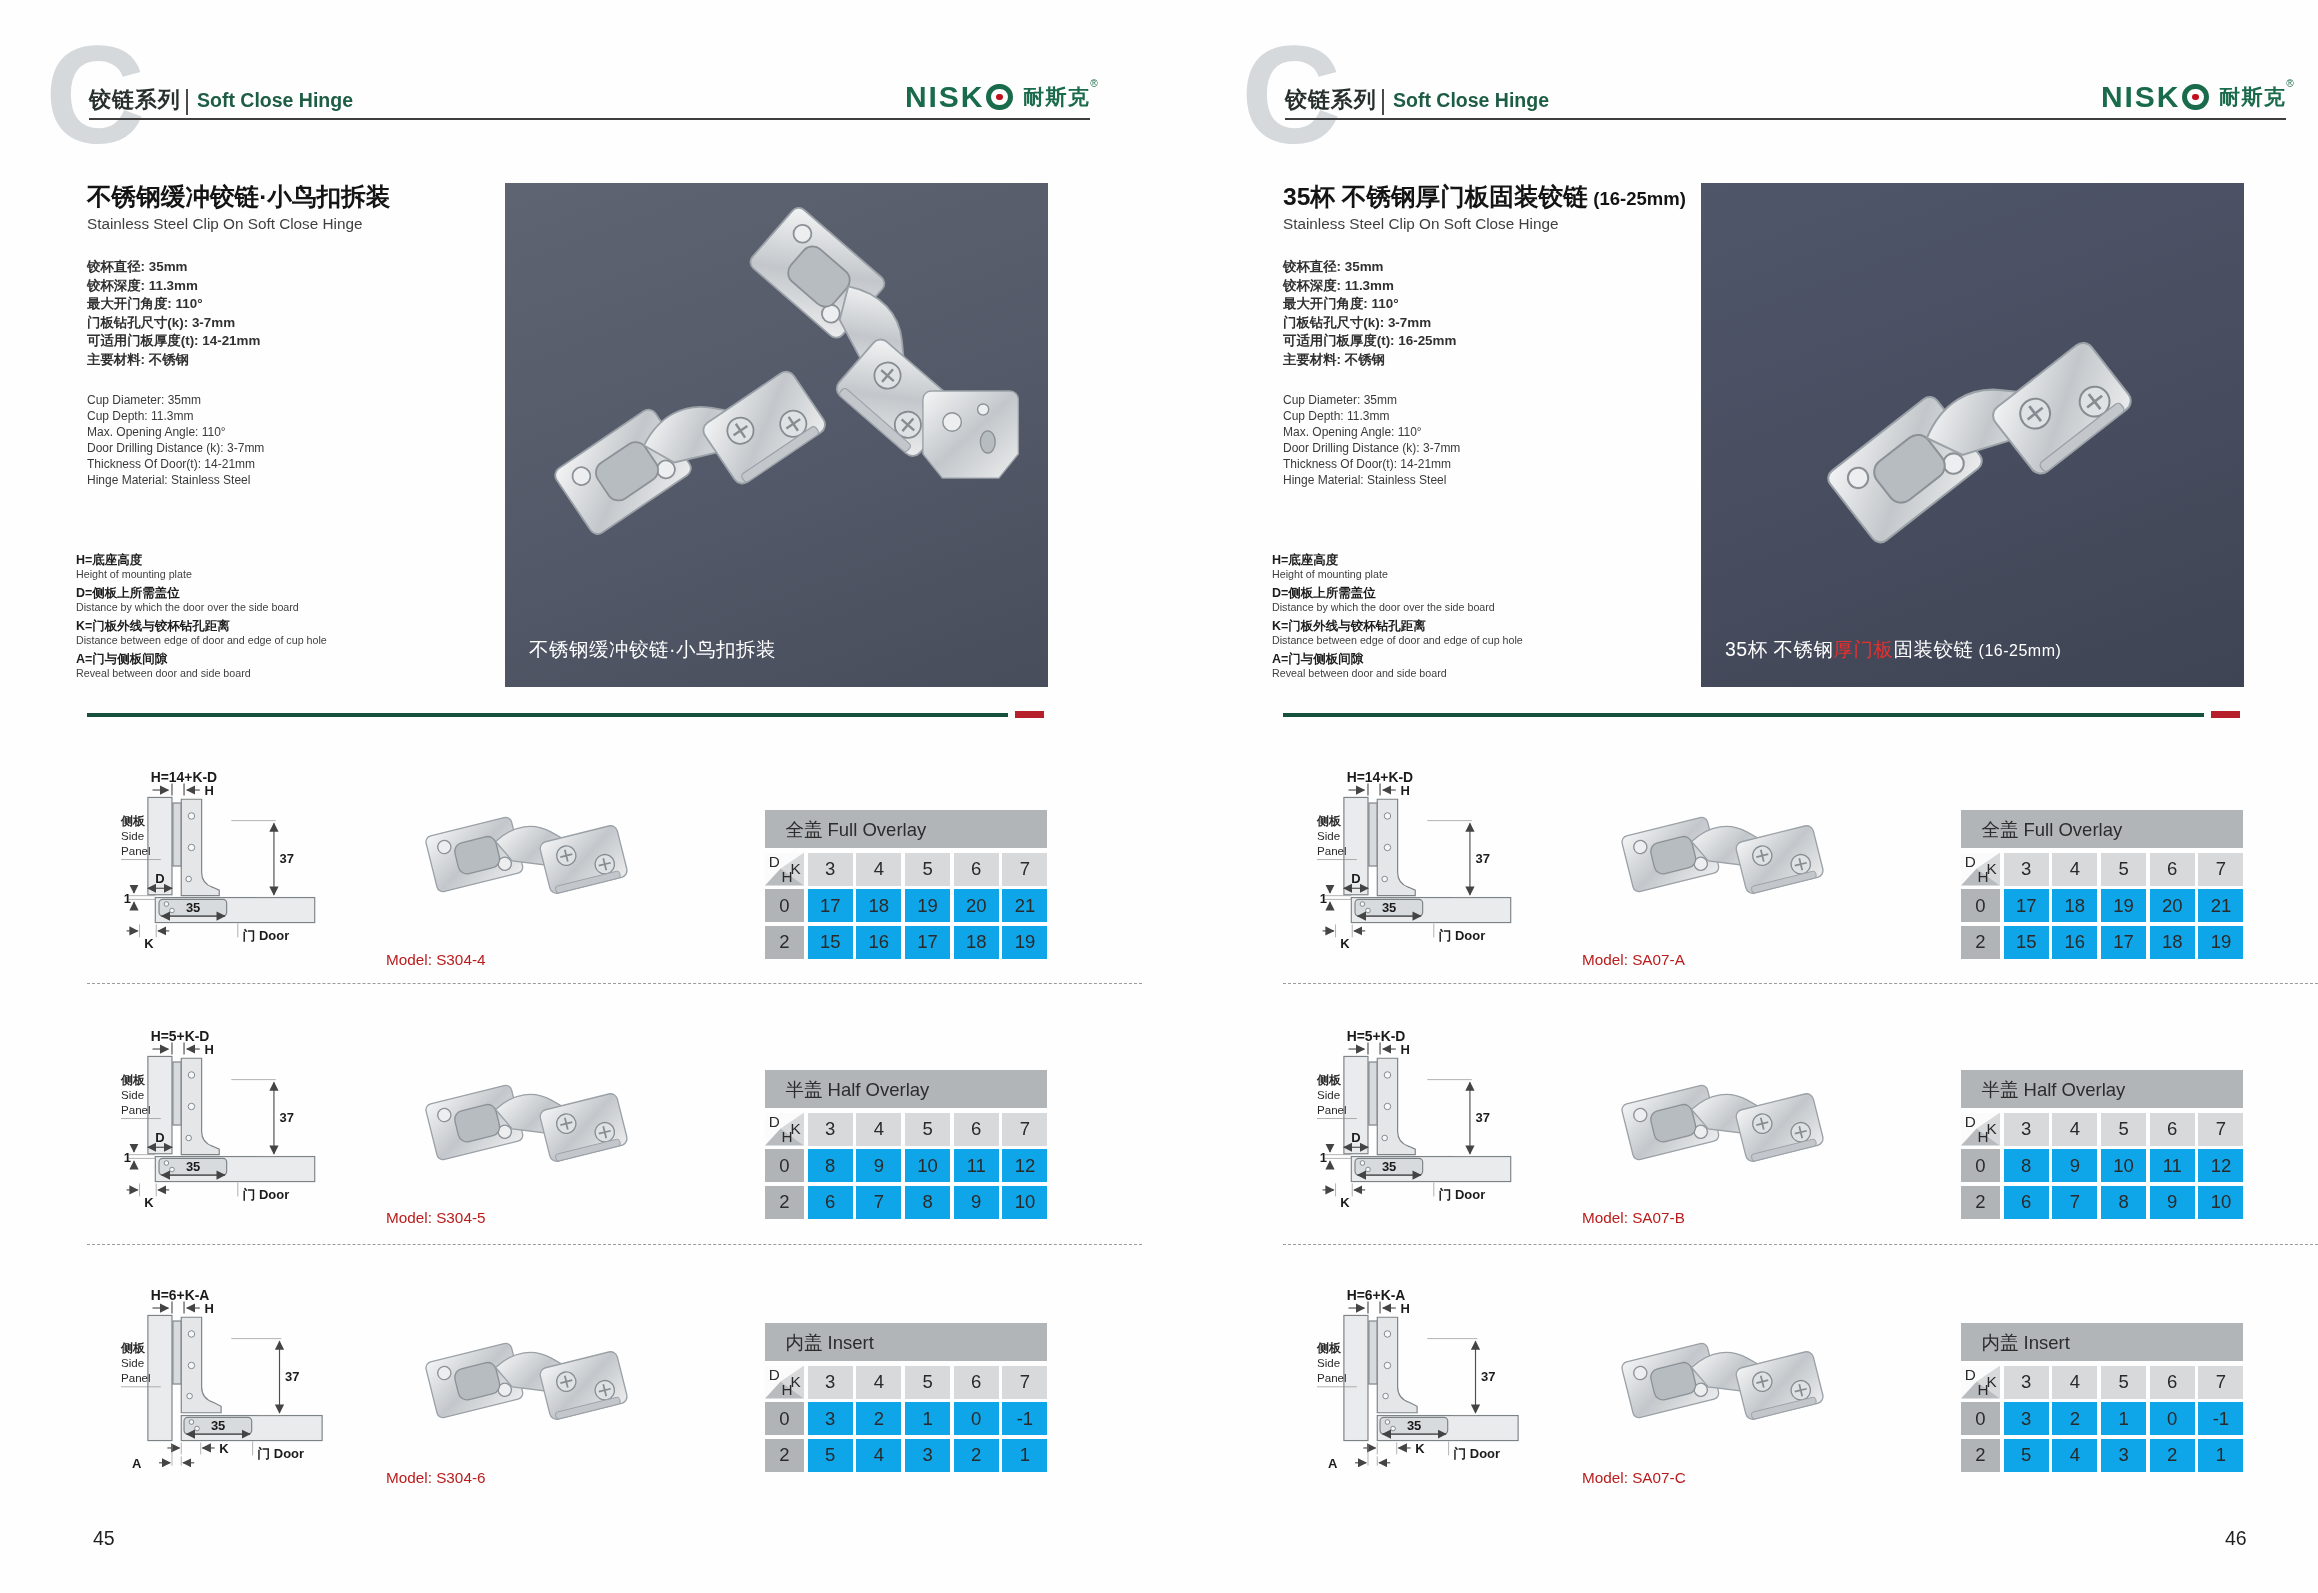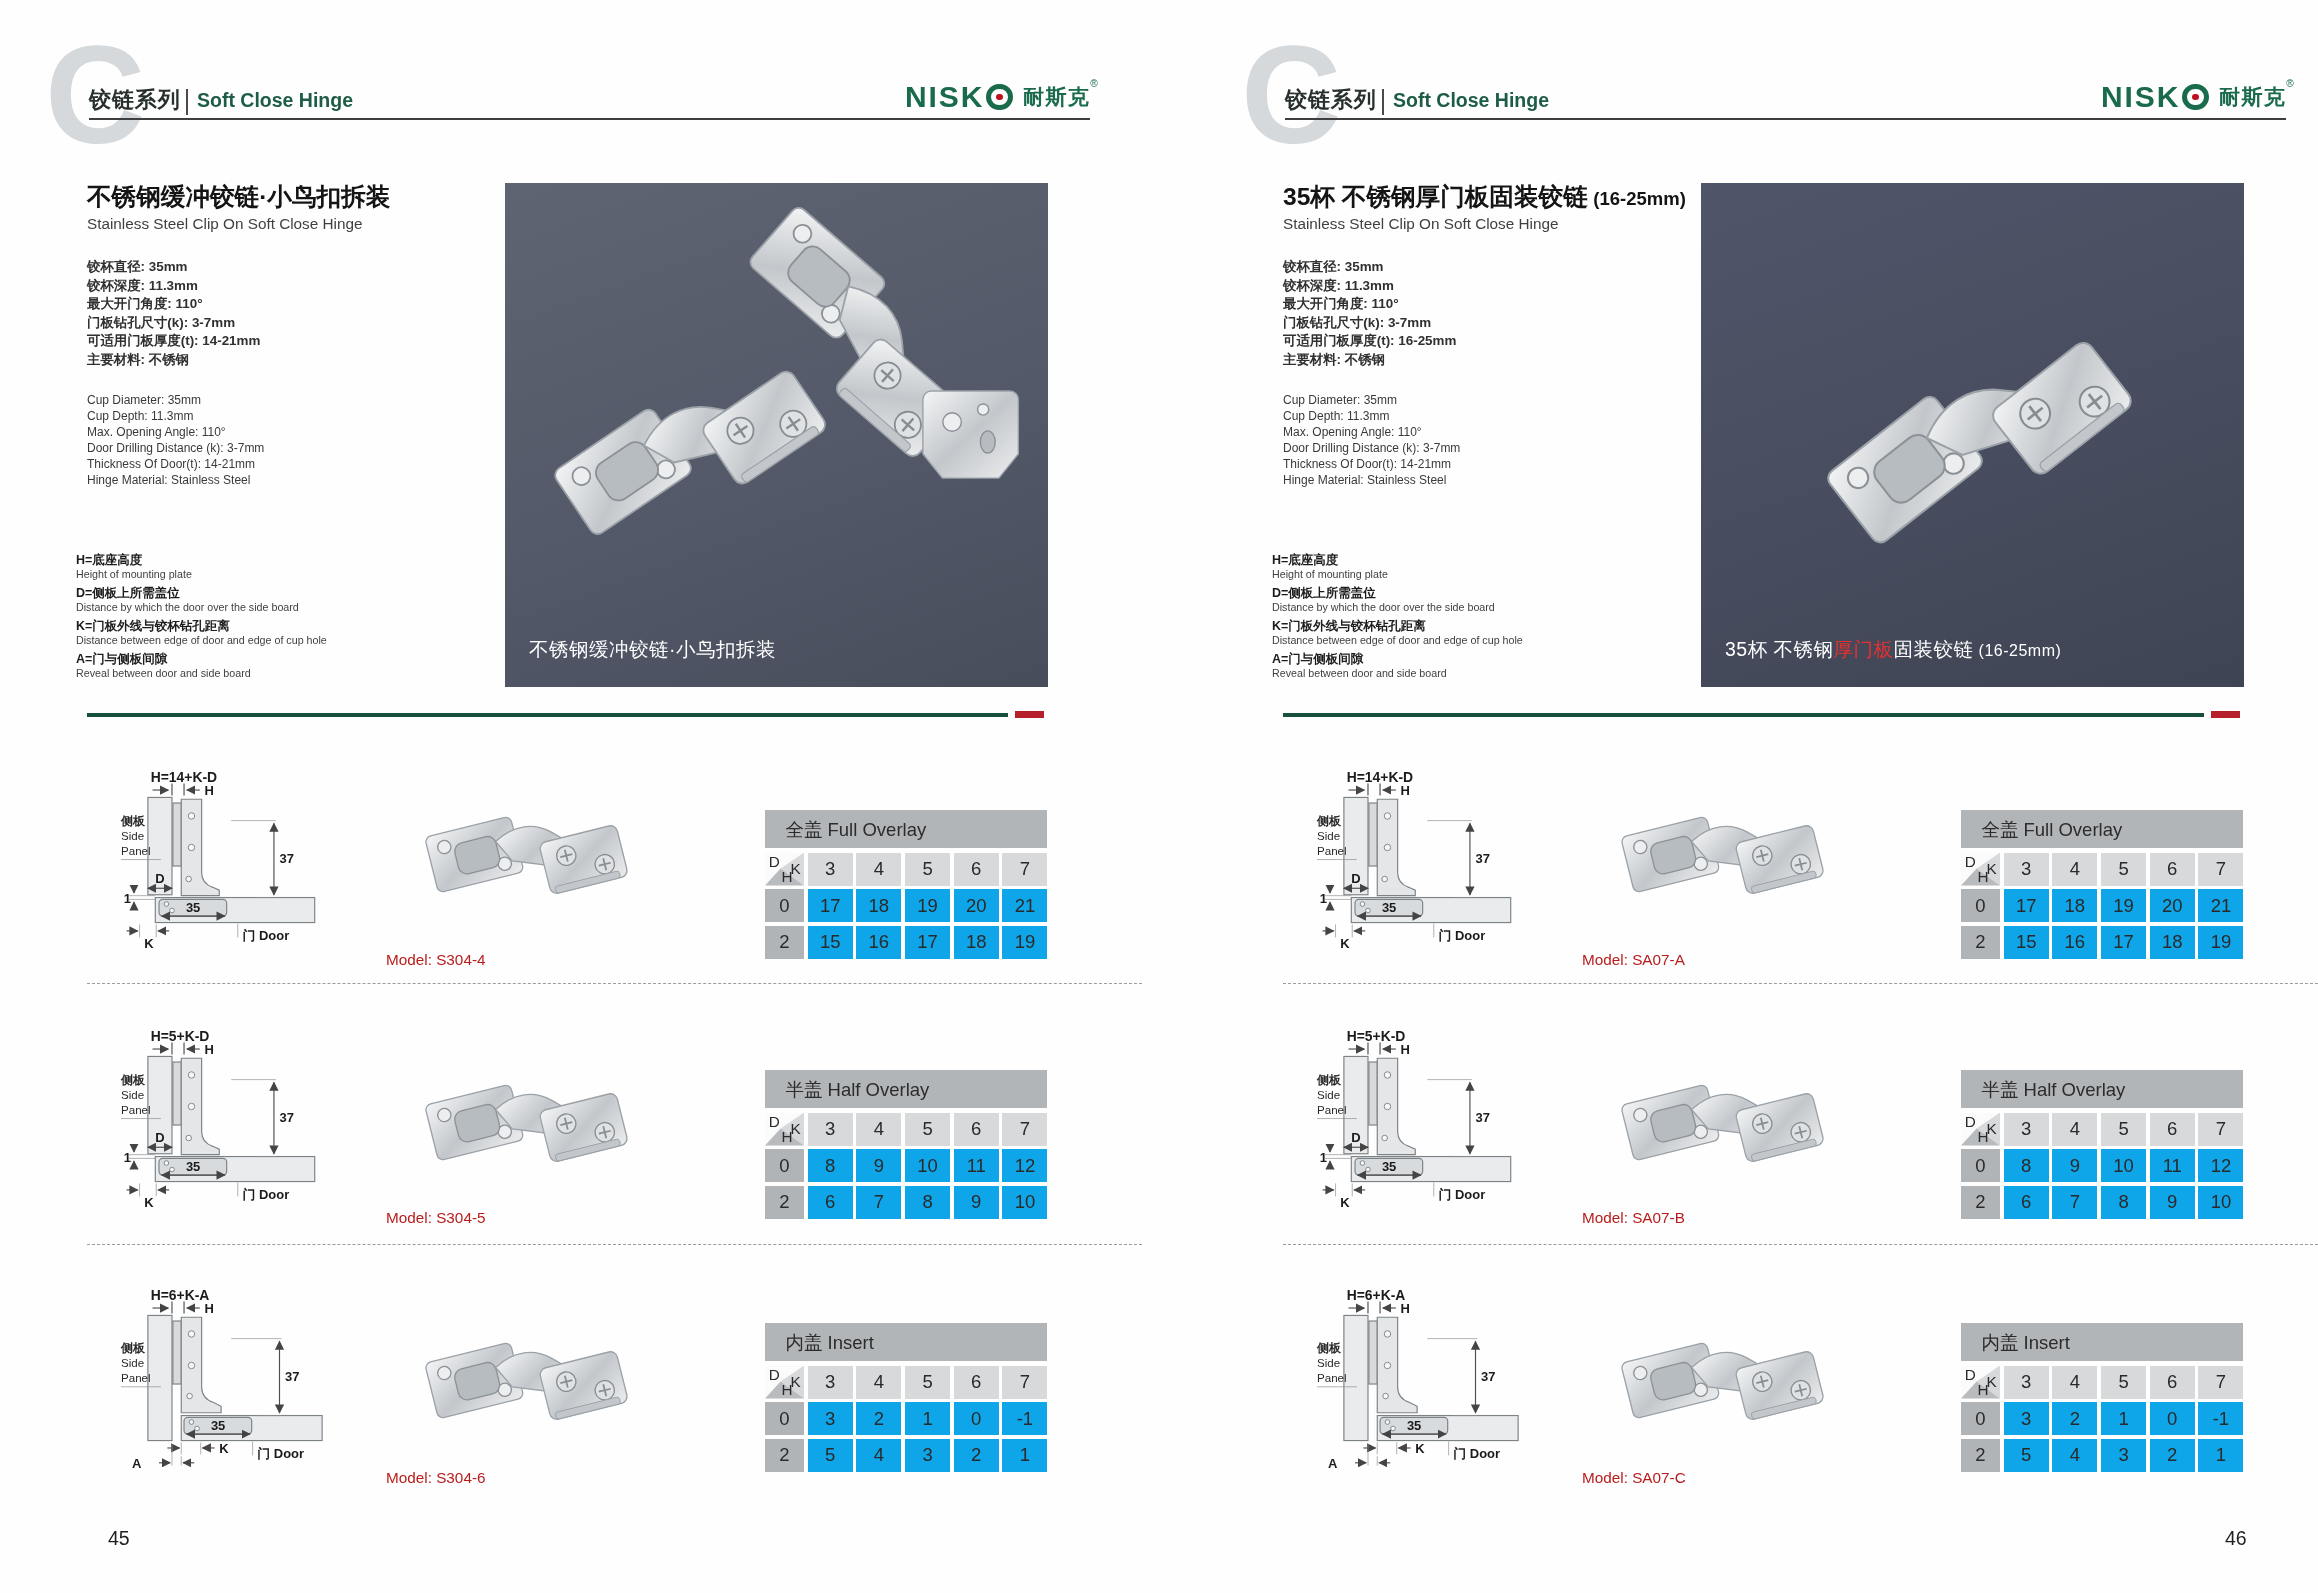--- a/index.html
+++ b/index.html
@@ -408,21 +408,21 @@
         <div class="cell rowh">2</div>
         <div class="cell data">5</div>
         <div class="cell data">4</div>
         <div class="cell data">3</div>
         <div class="cell data">2</div>
         <div class="cell data">1</div>
       </div>
     </div>
     <div class="abs model" style="left:366px;top:1469px">Model: S304-6</div>
 
-    <div class="abs pagenum" style="left:108px;top:1527px">45</div>
+    <div class="abs pagenum" style="left:93px;top:1527px">45</div>
   </div>
 
   <div class="page page-r">
     <div class="abs c-mark">C</div>
     <div class="abs series-cn">铰链系列</div>
     <div class="abs series-div"></div>
     <div class="abs series-en">Soft Close Hinge</div>
     <div class="abs header-rule"></div>
     <div class="abs logo">
       <span class="logo-en">NISK</span>

